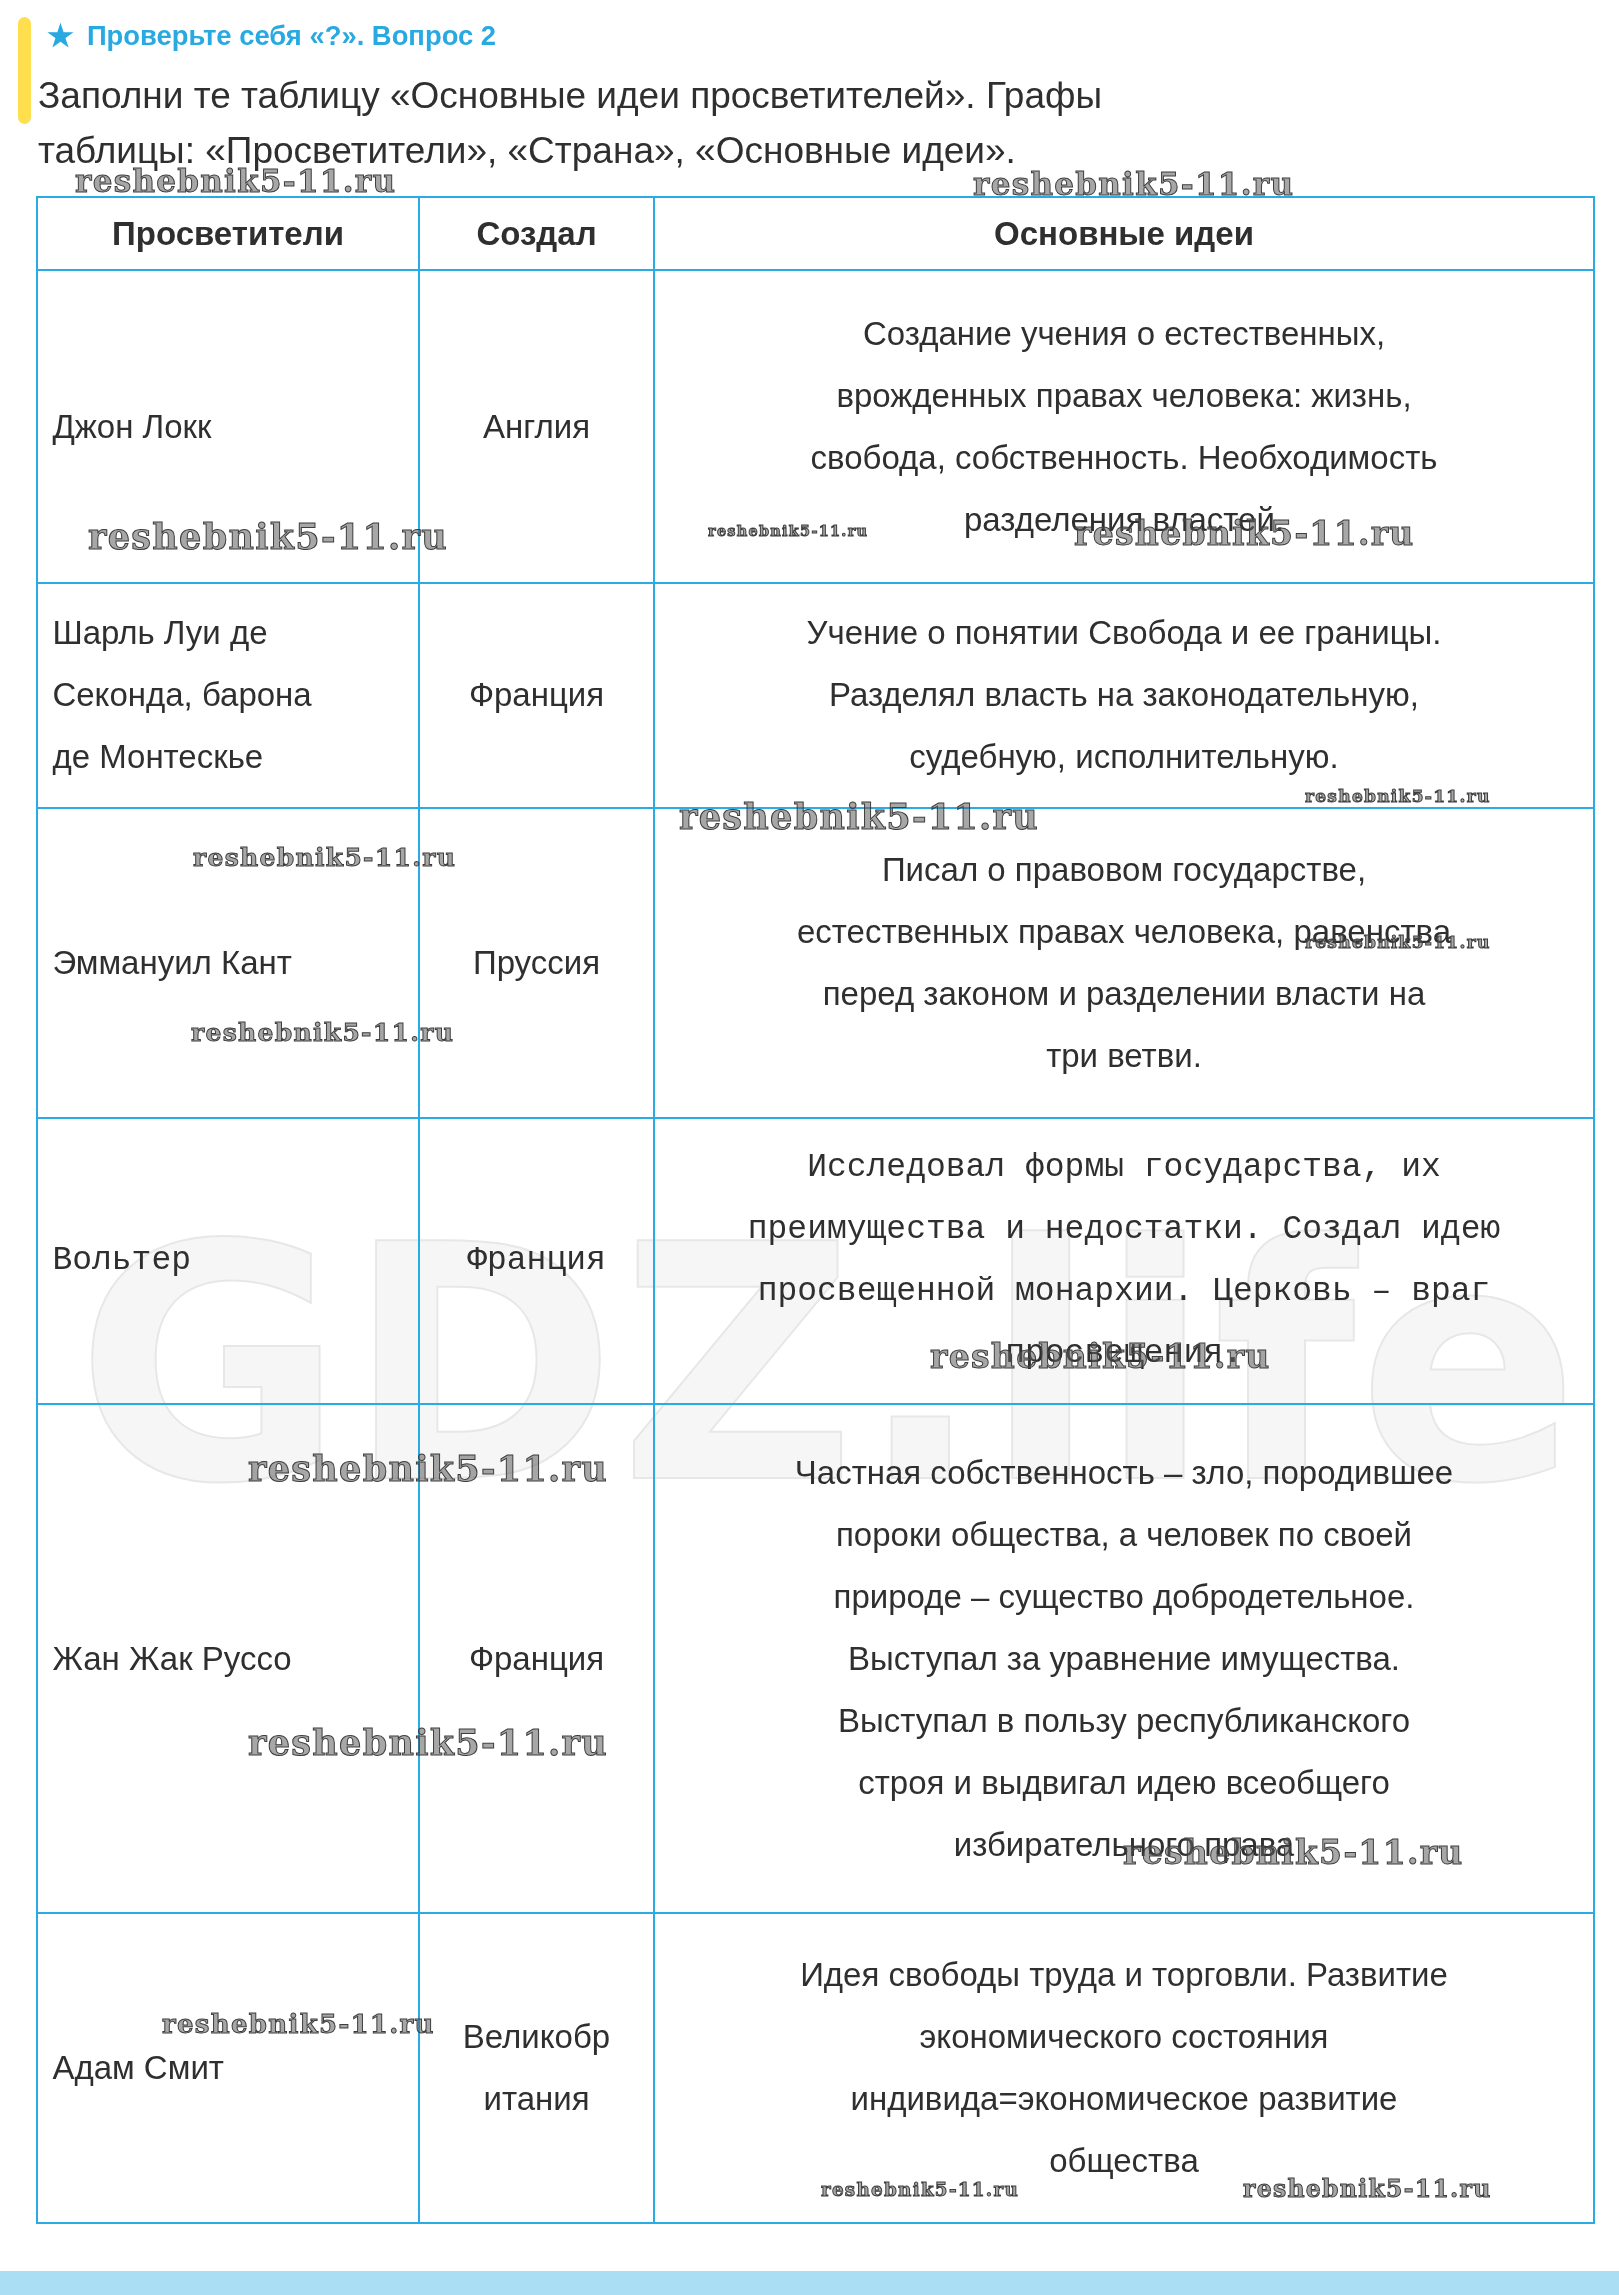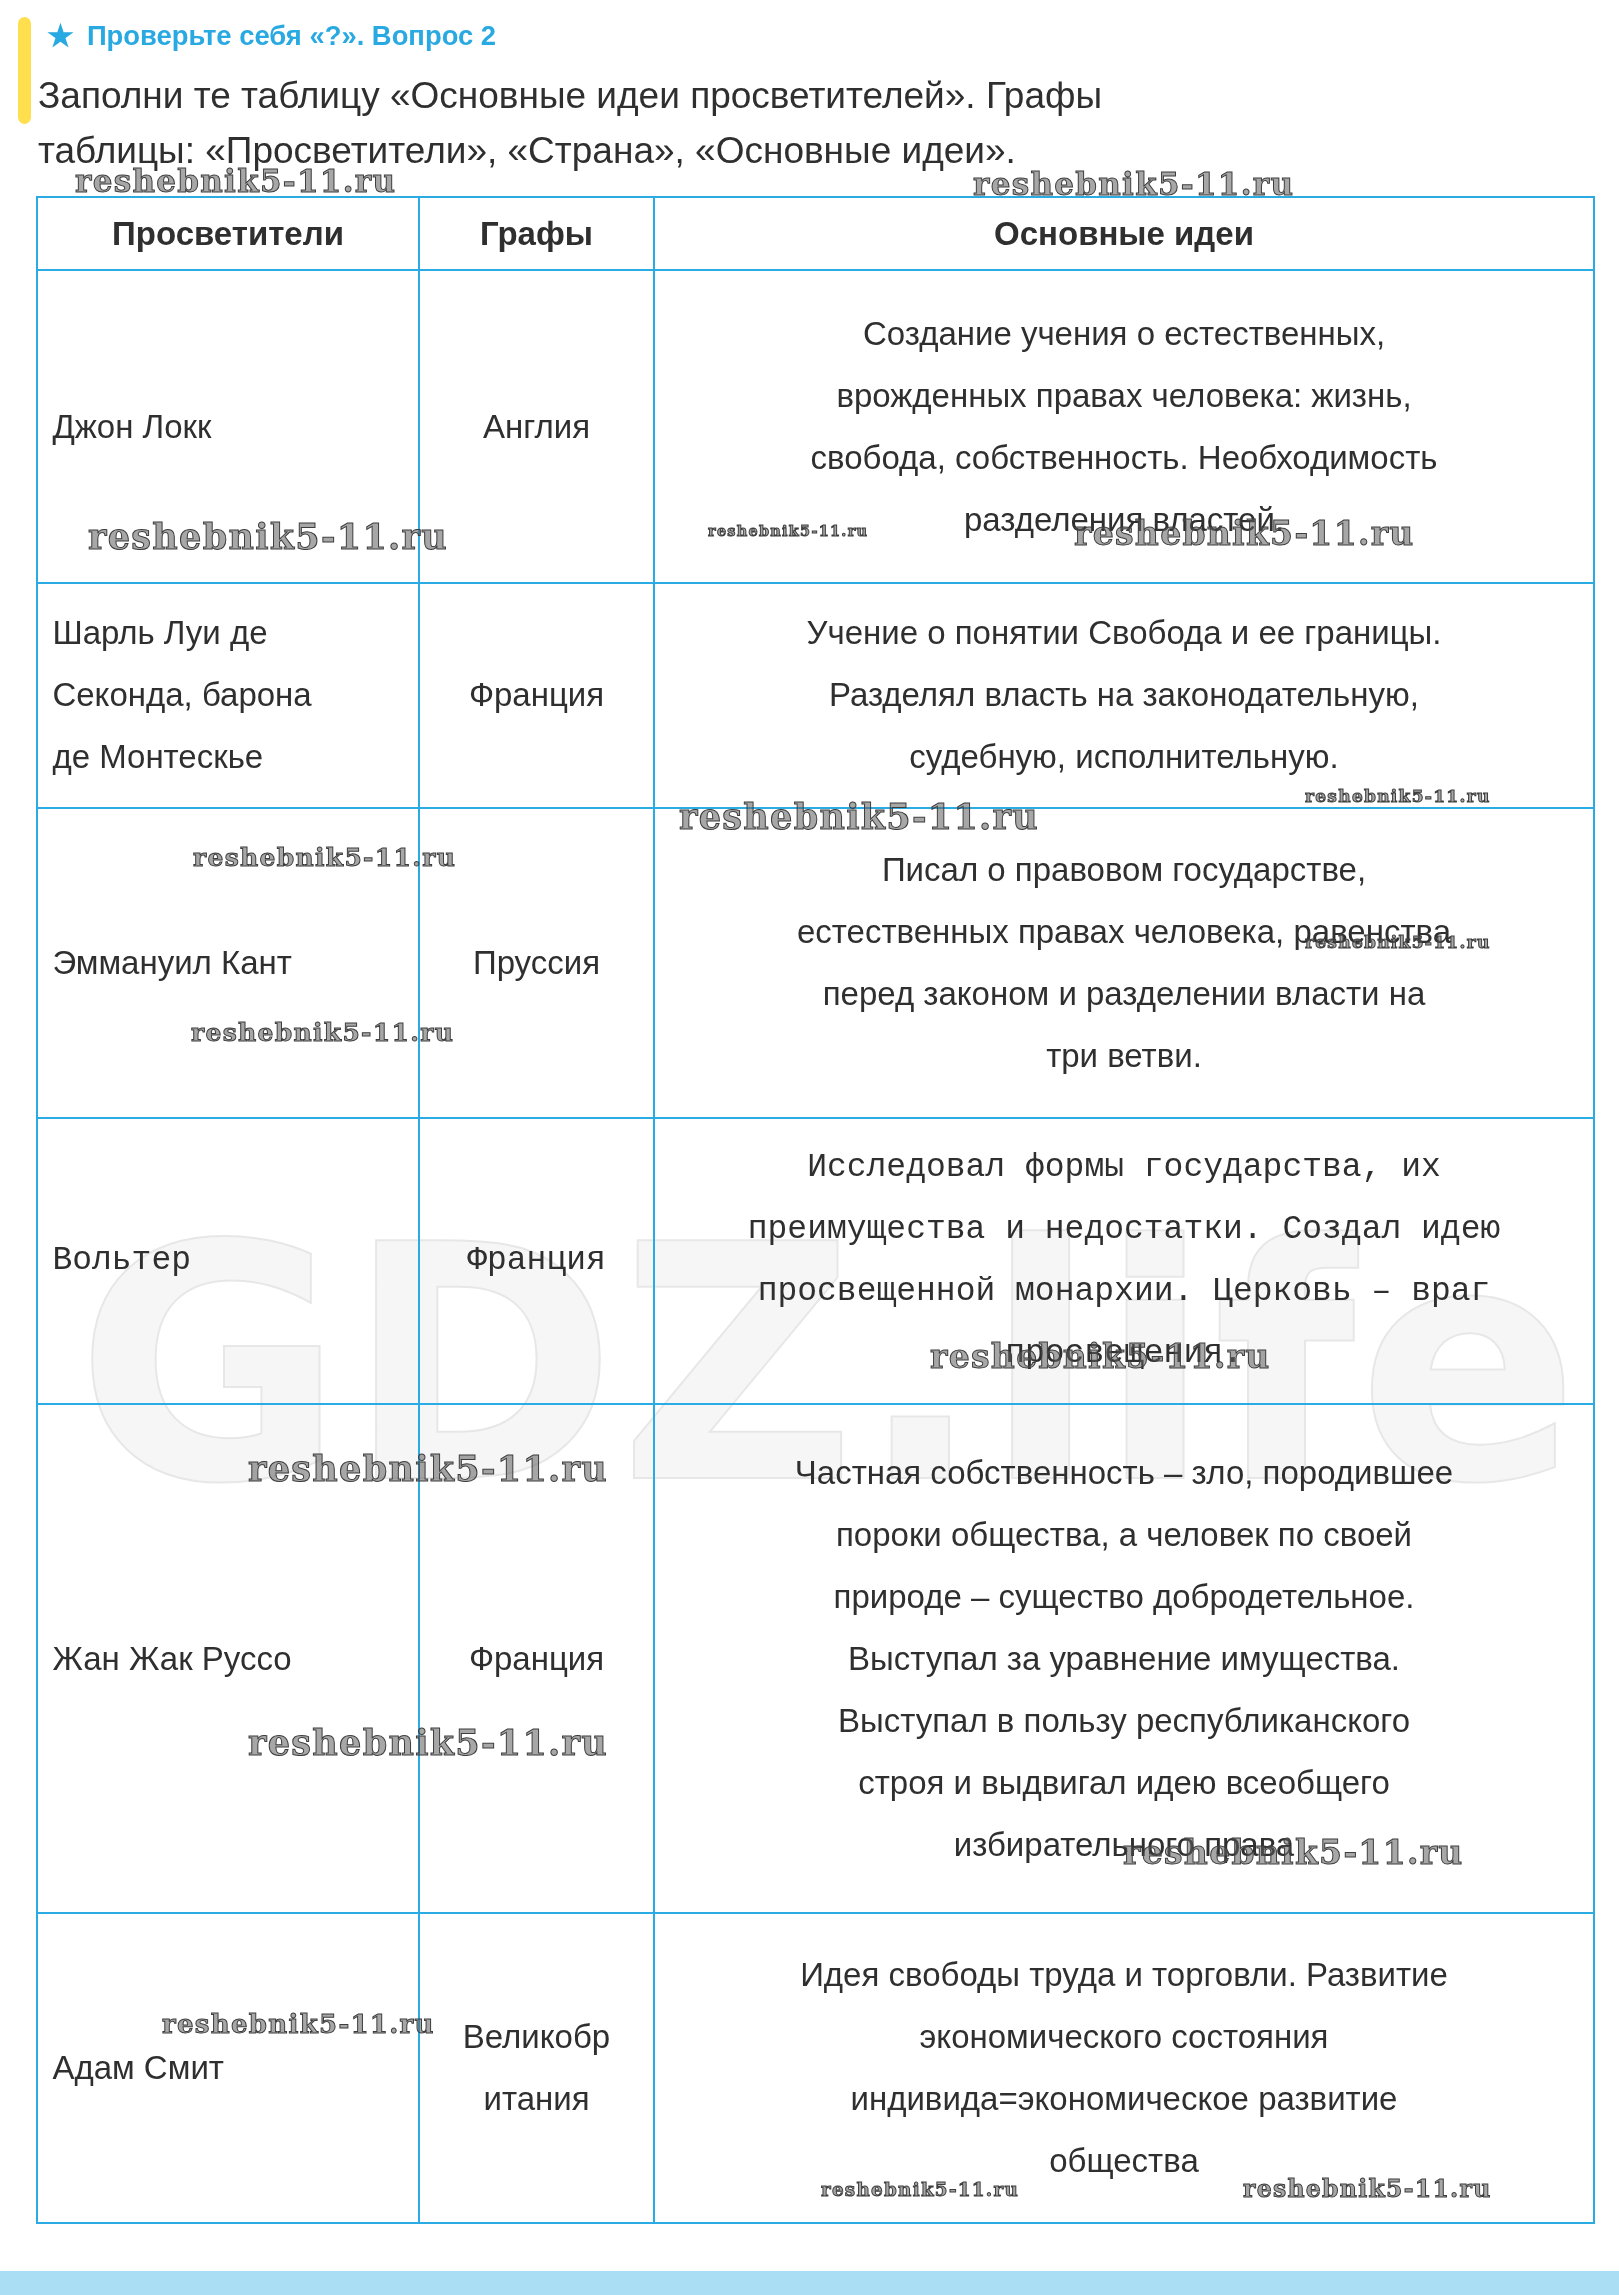--- a/index.html
+++ b/index.html
@@ -113,21 +113,21 @@
 
 <table class="grid">
   <colgroup>
     <col class="c-thinker">
     <col class="c-country">
     <col class="c-ideas">
   </colgroup>
   <tbody>
       <tr>
     <th>Просветители</th>
-    <th>Графы</th>
+    <th>Создал</th>
     <th>Основные идеи</th>
   </tr>
   <tr class="r1">
     <td class="cell-thinker">Джон Локк</td>
     <td class="cell-country">Англия</td>
     <td class="cell-ideas">Создание учения о естественных,
 врожденных правах человека: жизнь,
 свобода, собственность. Необходимость
 разделения властей.</td>
   </tr>

